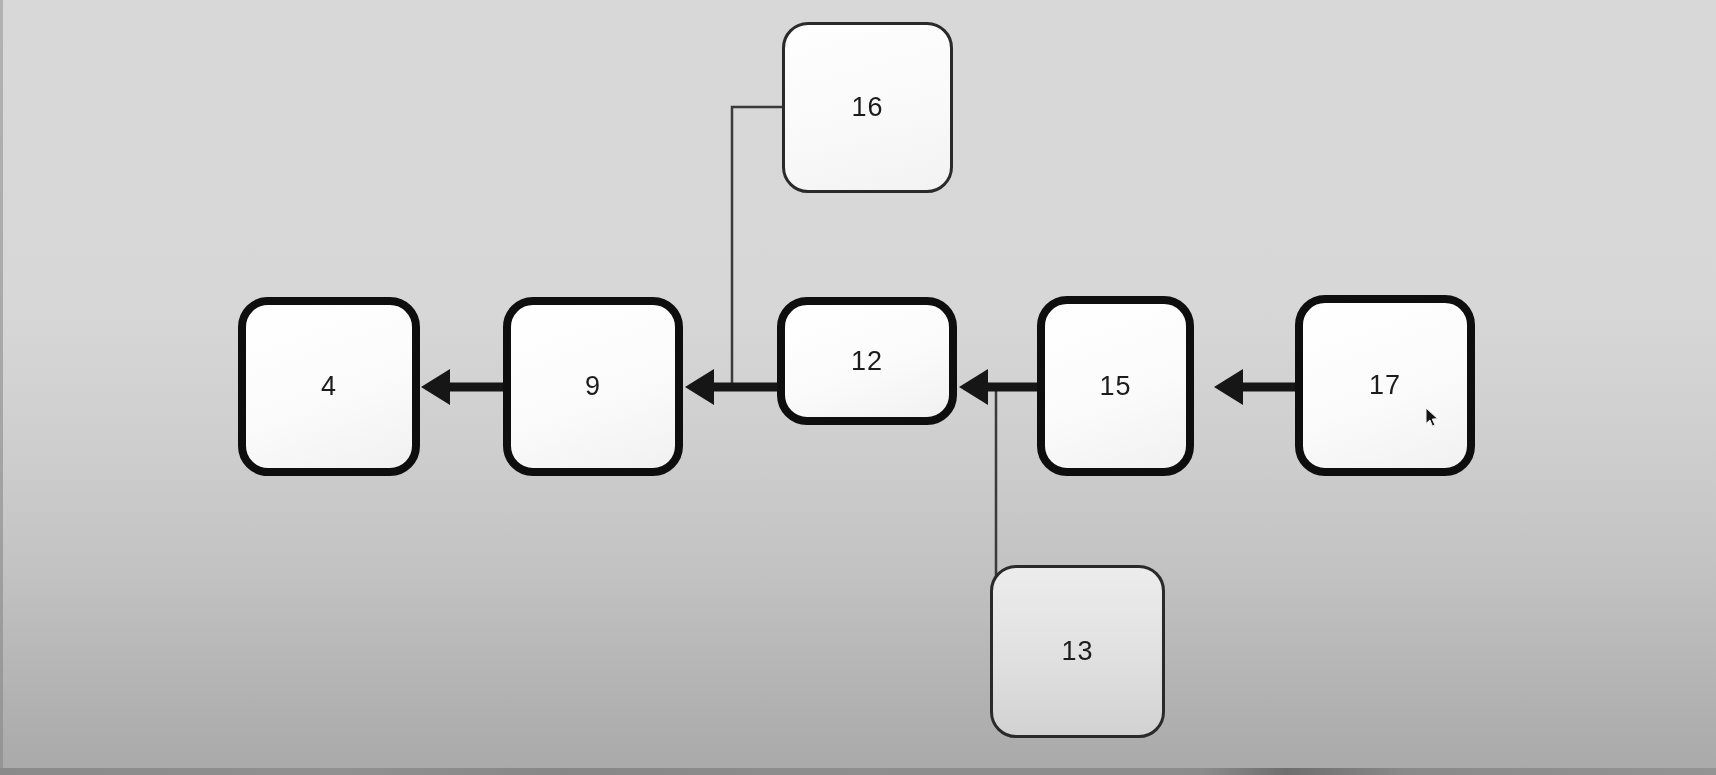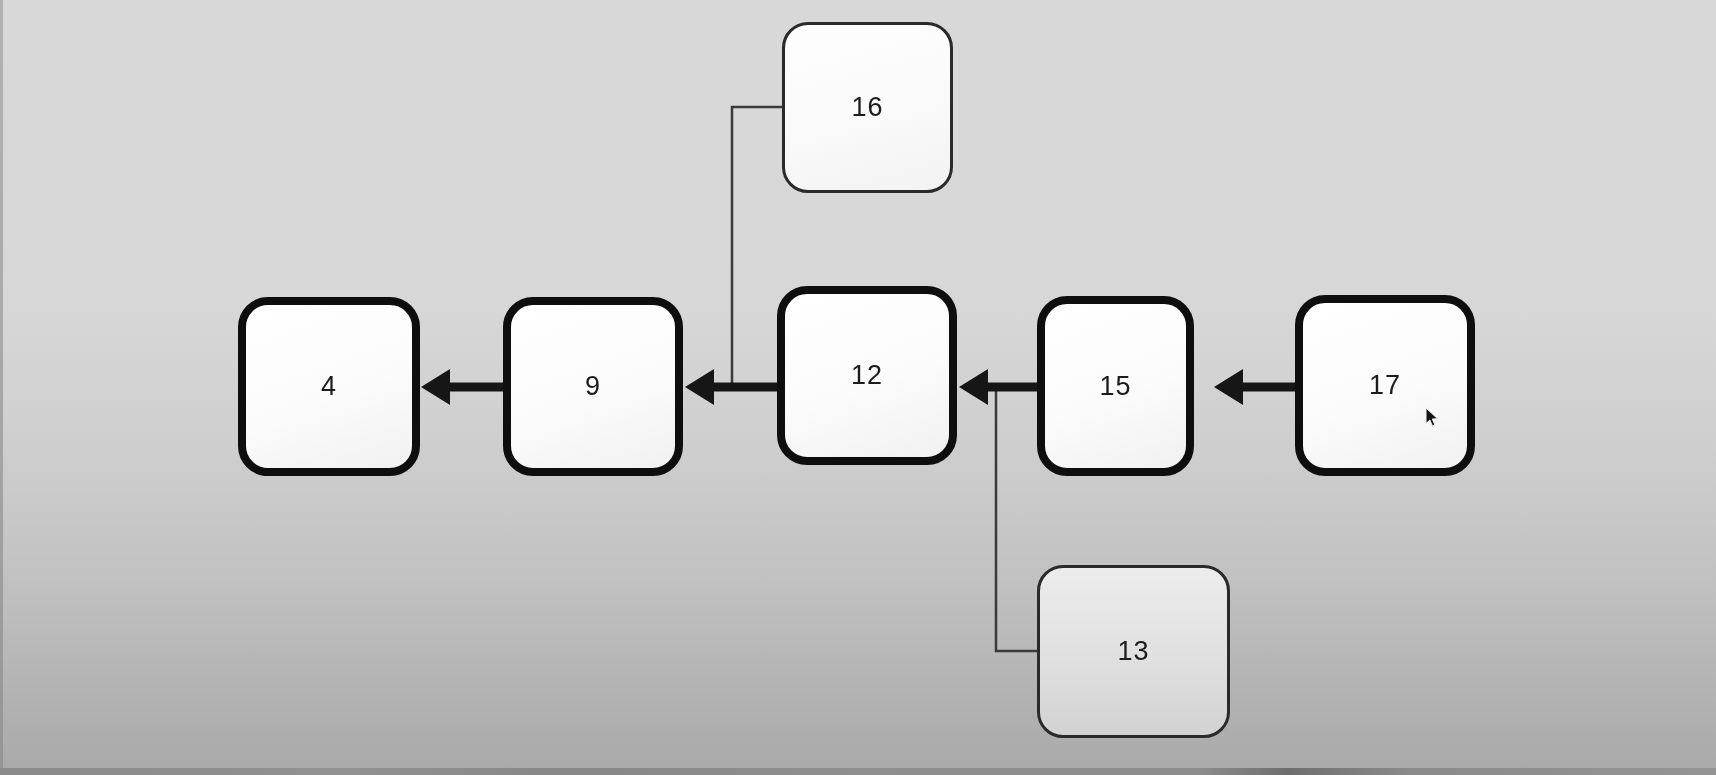--- a/index.html
+++ b/index.html
@@ -57,24 +57,24 @@
     background: linear-gradient(165deg, #fefefe 0%, #f9f9f9 60%, #f2f2f2 100%);
   }
   .node-gray {
     border: 3px solid #2a2a2a;
     border-radius: 26px;
     background: linear-gradient(180deg, #ececec 0%, #e0e0e0 55%, #d2d2d2 100%);
   }
   #node-16 { left: 782px;  top: 22px;  width: 171px; height: 171px; }
   #node-4  { left: 238px;  top: 297px; width: 182px; height: 179px; }
   #node-9  { left: 503px;  top: 297px; width: 180px; height: 179px; }
-  #node-12 { left: 777px;  top: 286px; width: 180px; height: 179px; }
+  #node-12 { left: 777px;  top: 297px; width: 180px; height: 128px; }
   #node-15 { left: 1037px; top: 296px; width: 157px; height: 180px; }
   #node-17 { left: 1295px; top: 295px; width: 180px; height: 181px; }
-  #node-13 { left: 1037px; top: 565px; width: 193px; height: 173px; }
+  #node-13 { left: 990px; top: 565px; width: 175px; height: 173px; }
   #mouse-cursor {
     position: absolute; left: 1424px; top: 407px;
     width: 16px; height: 22px;
   }
 </style>
 </head>
 <body>
 
 <div id="stage">
 

